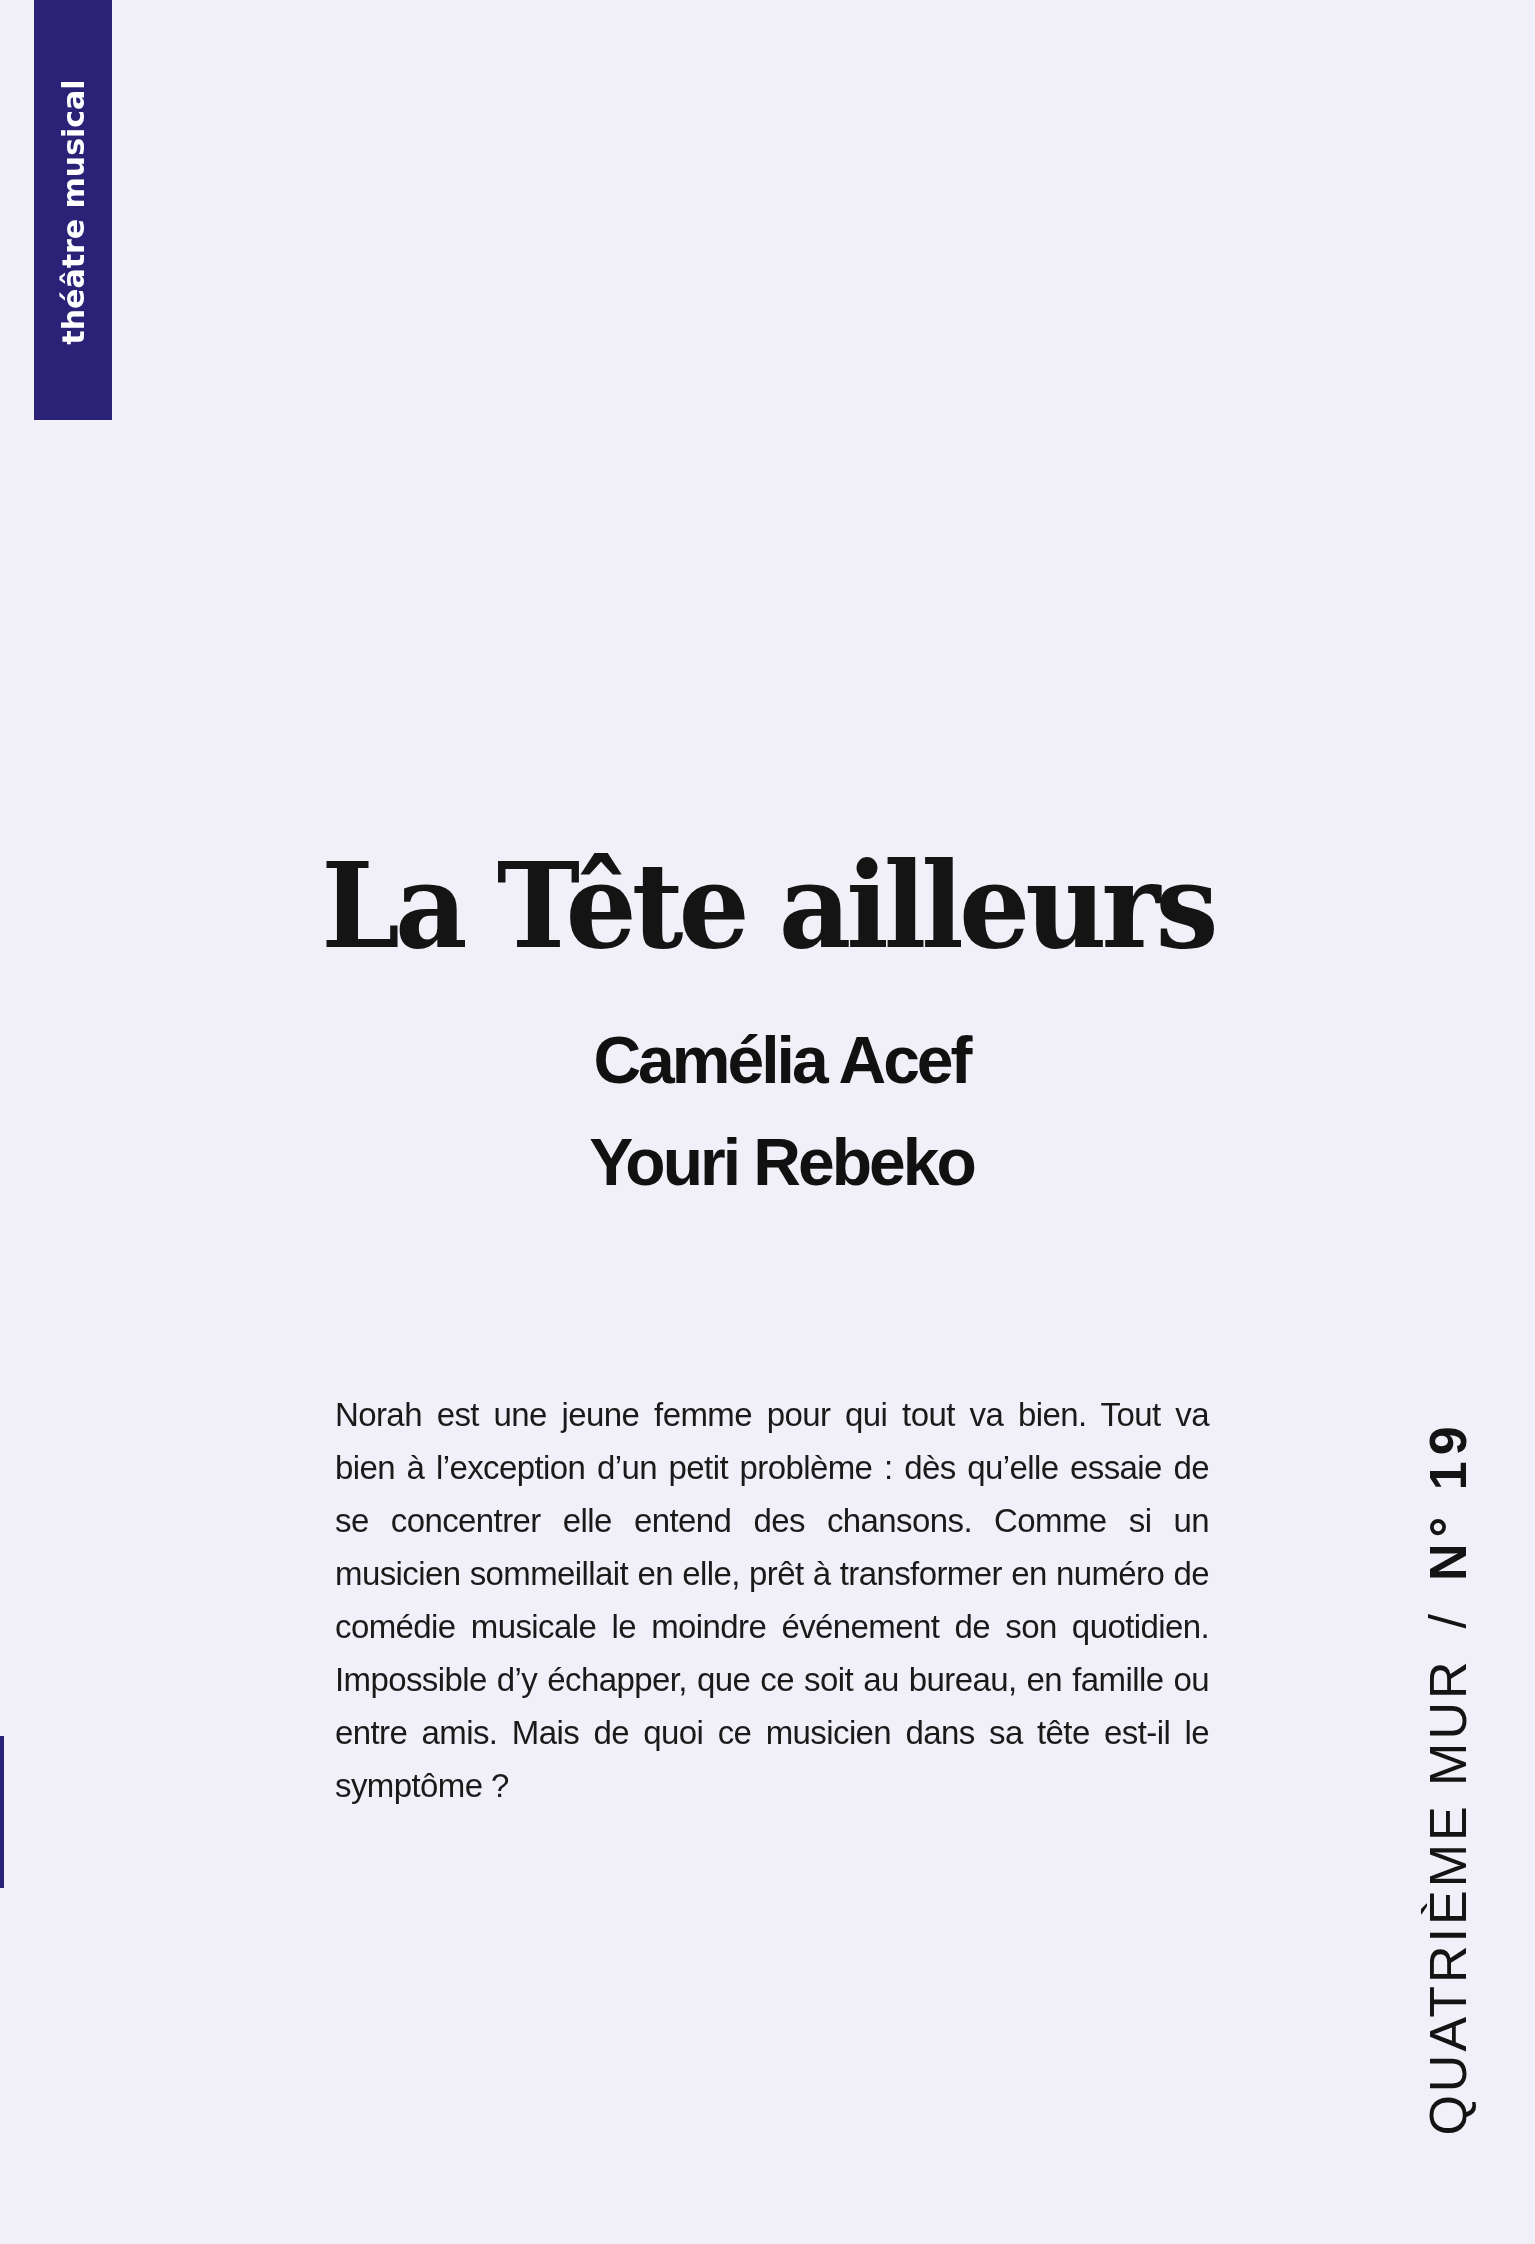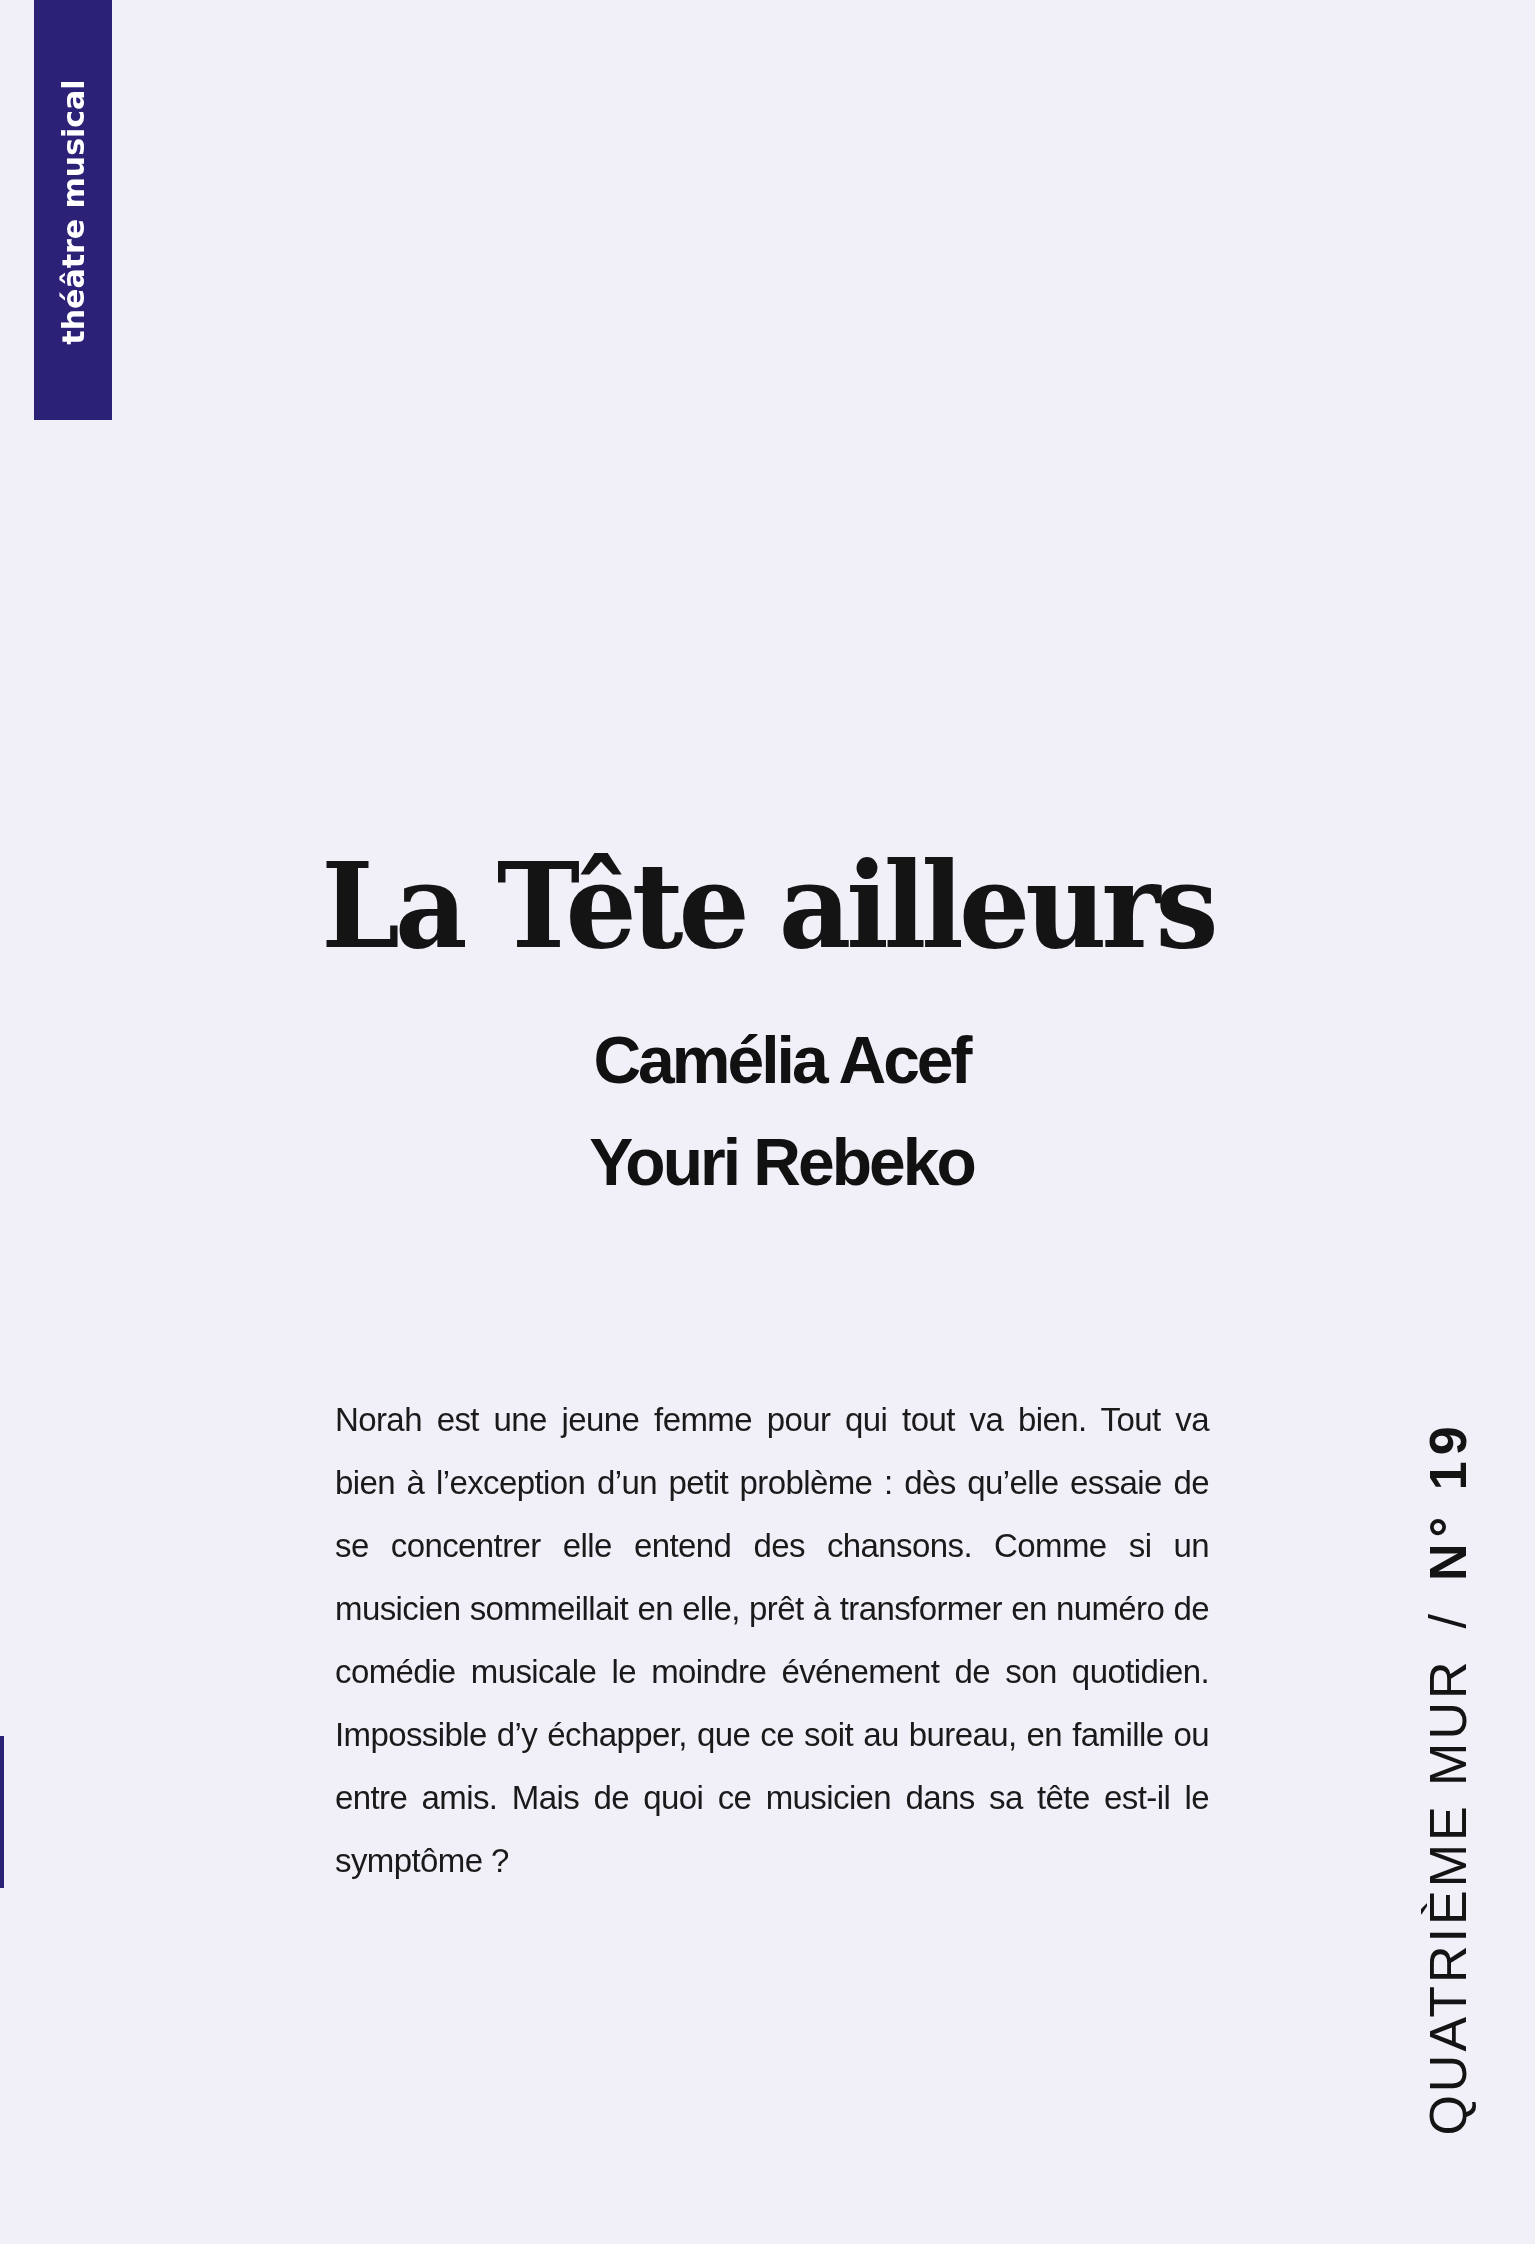--- a/index.html
+++ b/index.html
@@ -27,21 +27,21 @@
   }
   .author {
     position:absolute; left:14px; width:1535px; text-align:center;
     font-family:Liberation Sans, sans-serif; font-weight:bold; font-size:66px;
     color:#111111; letter-spacing:-3px;
   }
   .author.a1 { top:1022px; }
   .author.a2 { top:1124px; }
   .blurb {
     position:absolute; left:335px; top:1388px; width:874px;
-    font-family:"Liberation Sans", sans-serif; font-size:33px; line-height:63px;
+    font-family:"Liberation Sans", sans-serif; font-size:33px; line-height:53px;
     color:#1a1a1a; text-align:justify; letter-spacing:-0.6px;
   }
   .series {
     position:absolute; left:1448px; top:1778px;
     transform: translate(-50%, -50%) rotate(-90deg);
     white-space:nowrap; color:#141414;
     font-family:"Liberation Sans", sans-serif; font-size:52px; letter-spacing:3px;
   }
   .series .slash { margin:0 30px; }
   .series .num { font-weight:bold; letter-spacing:6px; }

